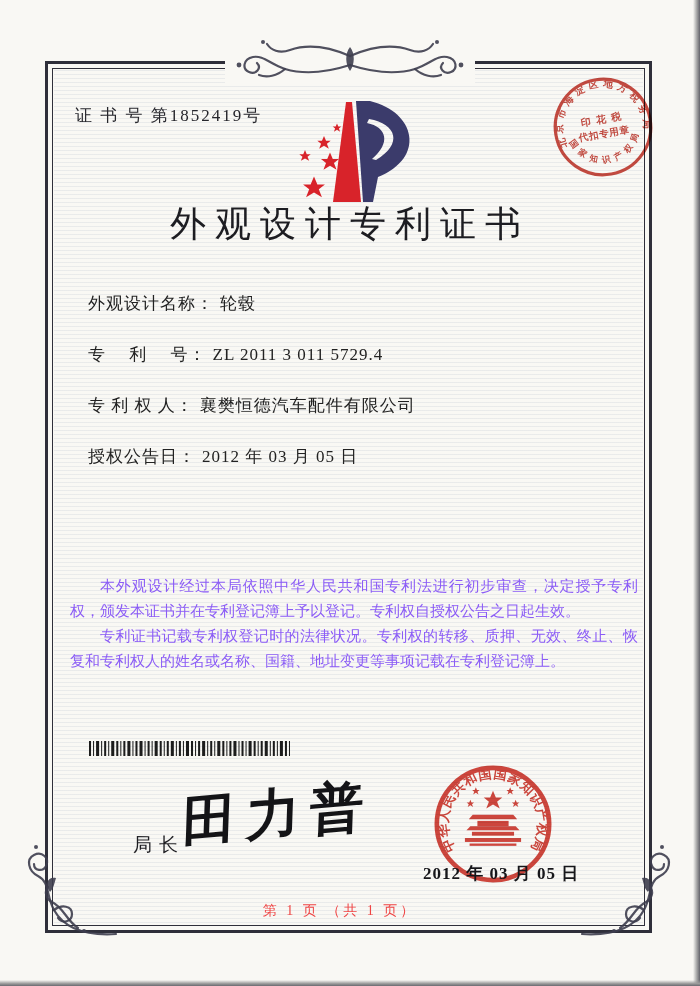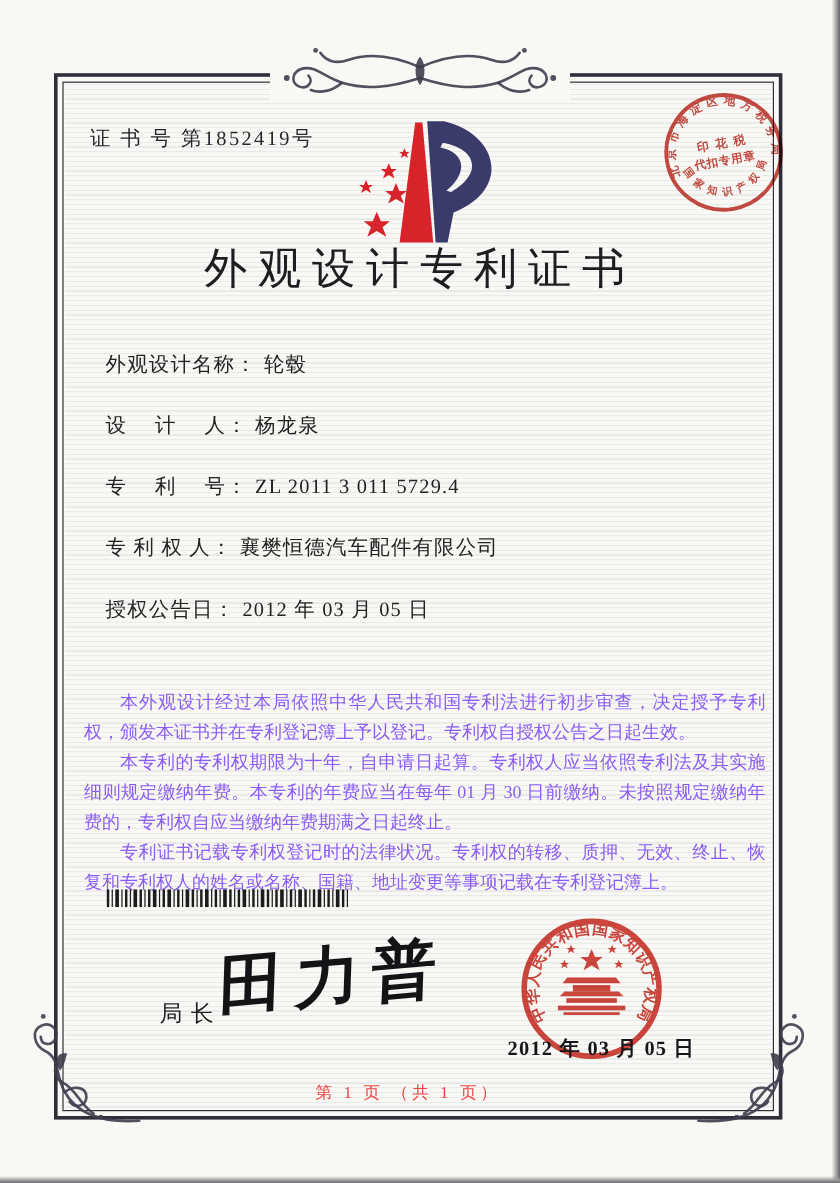--- a/index.html
+++ b/index.html
@@ -143,36 +143,32 @@
     </svg>
   </div>
 
   <div class="title">外观设计专利证书</div>
 
   <div class="fields">
     <div class="field-row">
       <span>外观设计名称：</span><span class="val">轮毂</span>
     </div>
     <div class="field-row">
-      <span>设　 计　 人：</span><span class="val">杨龙泉</span>
-    </div>
-    <div class="field-row">
       <span>专　 利　 号：</span><span class="val">ZL 2011 3 011 5729.4</span>
     </div>
     <div class="field-row">
       <span>专 利 权 人：</span><span class="val">襄樊恒德汽车配件有限公司</span>
     </div>
     <div class="field-row">
       <span>授权公告日：</span><span class="val">2012 年 03 月 05 日</span>
     </div>
   </div>
 
   <div class="body-text">
     <p>本外观设计经过本局依照中华人民共和国专利法进行初步审查，决定授予专利权，颁发本证书并在专利登记簿上予以登记。专利权自授权公告之日起生效。</p>
-    <p>本专利的专利权期限为十年，自申请日起算。专利权人应当依照专利法及其实施细则规定缴纳年费。本专利的年费应当在每年 01 月 30 日前缴纳。未按照规定缴纳年费的，专利权自应当缴纳年费期满之日起终止。</p>
     <p>专利证书记载专利权登记时的法律状况。专利权的转移、质押、无效、终止、恢复和专利权人的姓名或名称、国籍、地址变更等事项记载在专利登记簿上。</p>
   </div>
 
   <div class="barcode">
     <svg viewBox="0 0 201 14" width="203" height="15" preserveAspectRatio="none">
       <path fill="#1c1c1c" d="M1 0h2v14h-2z M5 0h1v14h-1z M8 0h3v14h-3z M13 0h1v14h-1z M16 0h2v14h-2z M20 0h1v14h-1z M23 0h3v14h-3z M28 0h2v14h-2z M32 0h1v14h-1z M35 0h2v14h-2z M39 0h3v14h-3z M44 0h1v14h-1z M47 0h2v14h-2z M51 0h3v14h-3z M56 0h1v14h-1z M59 0h2v14h-2z M63 0h1v14h-1z M66 0h3v14h-3z M71 0h2v14h-2z M75 0h1v14h-1z M78 0h2v14h-2z M82 0h3v14h-3z M87 0h1v14h-1z M90 0h2v14h-2z M94 0h1v14h-1z M97 0h3v14h-3z M102 0h2v14h-2z M106 0h1v14h-1z M109 0h2v14h-2z M113 0h3v14h-3z M118 0h1v14h-1z M121 0h2v14h-2z M125 0h1v14h-1z M128 0h3v14h-3z M133 0h2v14h-2z M137 0h1v14h-1z M140 0h2v14h-2z M144 0h3v14h-3z M149 0h1v14h-1z M152 0h2v14h-2z M156 0h1v14h-1z M159 0h3v14h-3z M164 0h2v14h-2z M168 0h1v14h-1z M171 0h2v14h-2z M175 0h3v14h-3z M180 0h1v14h-1z M183 0h2v14h-2z M187 0h1v14h-1z M190 0h3v14h-3z M195 0h2v14h-2z M199 0h1v14h-1z"></path>
     </svg>
   </div>
 
   <div class="director">局长</div>

